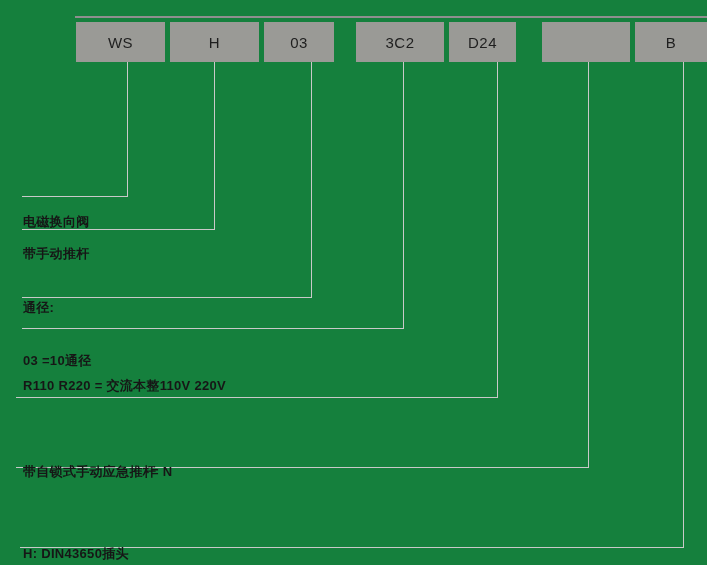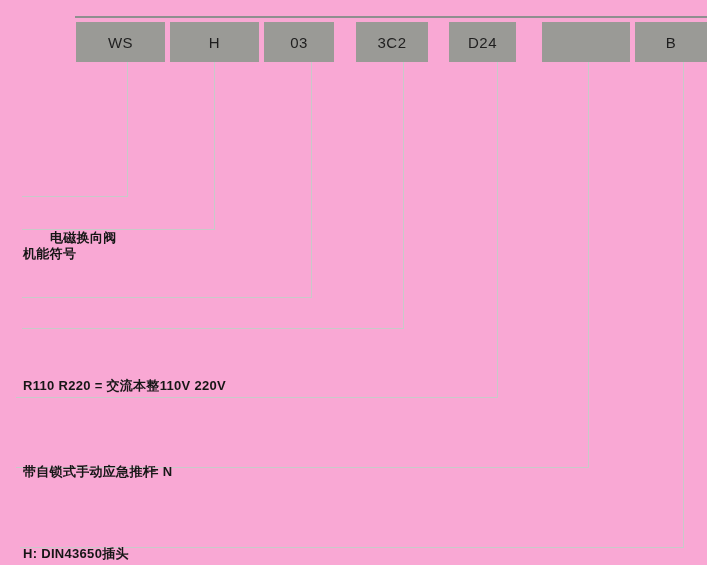--- a/index.html
+++ b/index.html
@@ -1,50 +1,50 @@
 <!DOCTYPE html>
 <html style="--box-fill: #9a9a96; --line: #c9c9c9; --rule: #8f8f8f;"><head>
 <meta charset="utf-8">
 <style>
   html,body{margin:0;padding:0;background:#ffffff;}
   .canvas{
-    position:relative;width:707px;height:565px;background:#f9a8d4;
+    position:relative;width:707px;height:565px;background:#15803d;
     font-family:"Liberation Sans","DejaVu Sans",sans-serif;overflow:hidden;
   }
   .top-rule{
     position:absolute;left:75px;top:16px;width:632px;height:2px;
     background:var(--rule,#8f8f8f);
   }
   .code-box{
     position:absolute;top:22px;height:40px;background:var(--box-fill,#9a9a96);
     color:#1f1f1f;display:flex;align-items:center;justify-content:center;
     font-size:15px;letter-spacing:.5px;
   }
   .b1{left:76px;width:89px;}
   .b2{left:170px;width:89px;}
   .b3{left:264px;width:70px;}
-  .b4{left:356px;width:72px;}
+  .b4{left:356px;width:88px;}
   .b5{left:449px;width:67px;}
   .b6{left:542px;width:88px;}
   .b7{left:635px;width:72px;}
   .vline{position:absolute;top:62px;width:1px;background:var(--line,#c9c9c9);}
   .hline{position:absolute;height:1px;background:var(--line,#c9c9c9);}
   .v1{left:127px;height:134px;} .v2{left:214px;height:167px;}
   .v3{left:311px;height:235px;} .v4{left:403px;height:266px;}
   .v5{left:497px;height:335px;} .v6{left:588px;height:405px;}
   .v7{left:683px;height:485px;}
   .h1{top:196px;left:22px;width:106px;} .h2{top:229px;left:22px;width:193px;}
   .h3{top:297px;left:22px;width:290px;} .h4{top:328px;left:22px;width:382px;}
   .h5{top:397px;left:16px;width:482px;} .h6{top:467px;left:16px;width:573px;}
   .h7{top:547px;left:20px;width:664px;}
   .label{
     position:absolute;left:23px;font-weight:bold;font-size:13px;color:#161616;
     line-height:17.5px;white-space:pre;letter-spacing:.3px;
   }
-  .lb1{top:194px;margin-left:27px;} .lb2{top:210px;} .lb3{top:264px;} .lb4{top:309px;}
+  .lb1{top:178px;} .lb2{top:210px;} .lb3{top:264px;} .lb4{top:309px;}
   .lb5{top:342px;} .lb6{top:428px;} .lb7{top:510px;}
   .row{display:flex;}
   .row-label{display:inline-block;width:128px;text-align:right;}
 </style>
 </head>
 <body>
 
 <div class="canvas">
 
   <div class="top-rule"></div>
@@ -71,23 +71,27 @@
   <div class="hline h4"></div>
   <div class="hline h5"></div>
   <div class="hline h6"></div>
   <div class="hline h7"></div>
 
   <div class="label lb1">
     <div>电磁换向阀</div>
   </div>
 
   <div class="label lb2">
-    <div>机能符号</div>
+    <div>带手动推杆</div>
   </div>
 
+  <div class="label lb3">
+    <div>通径:</div>
+    <div>03 =10通径</div>
+  </div>
 
 
   <div class="label lb5">
     <div>R110 R220 = 交流本整110V 220V</div>
   </div>
 
   <div class="label lb6">
     <div class="row">
       <span class="row-label">带自锁式手动应急推杆</span>
       <span>= N</span>

